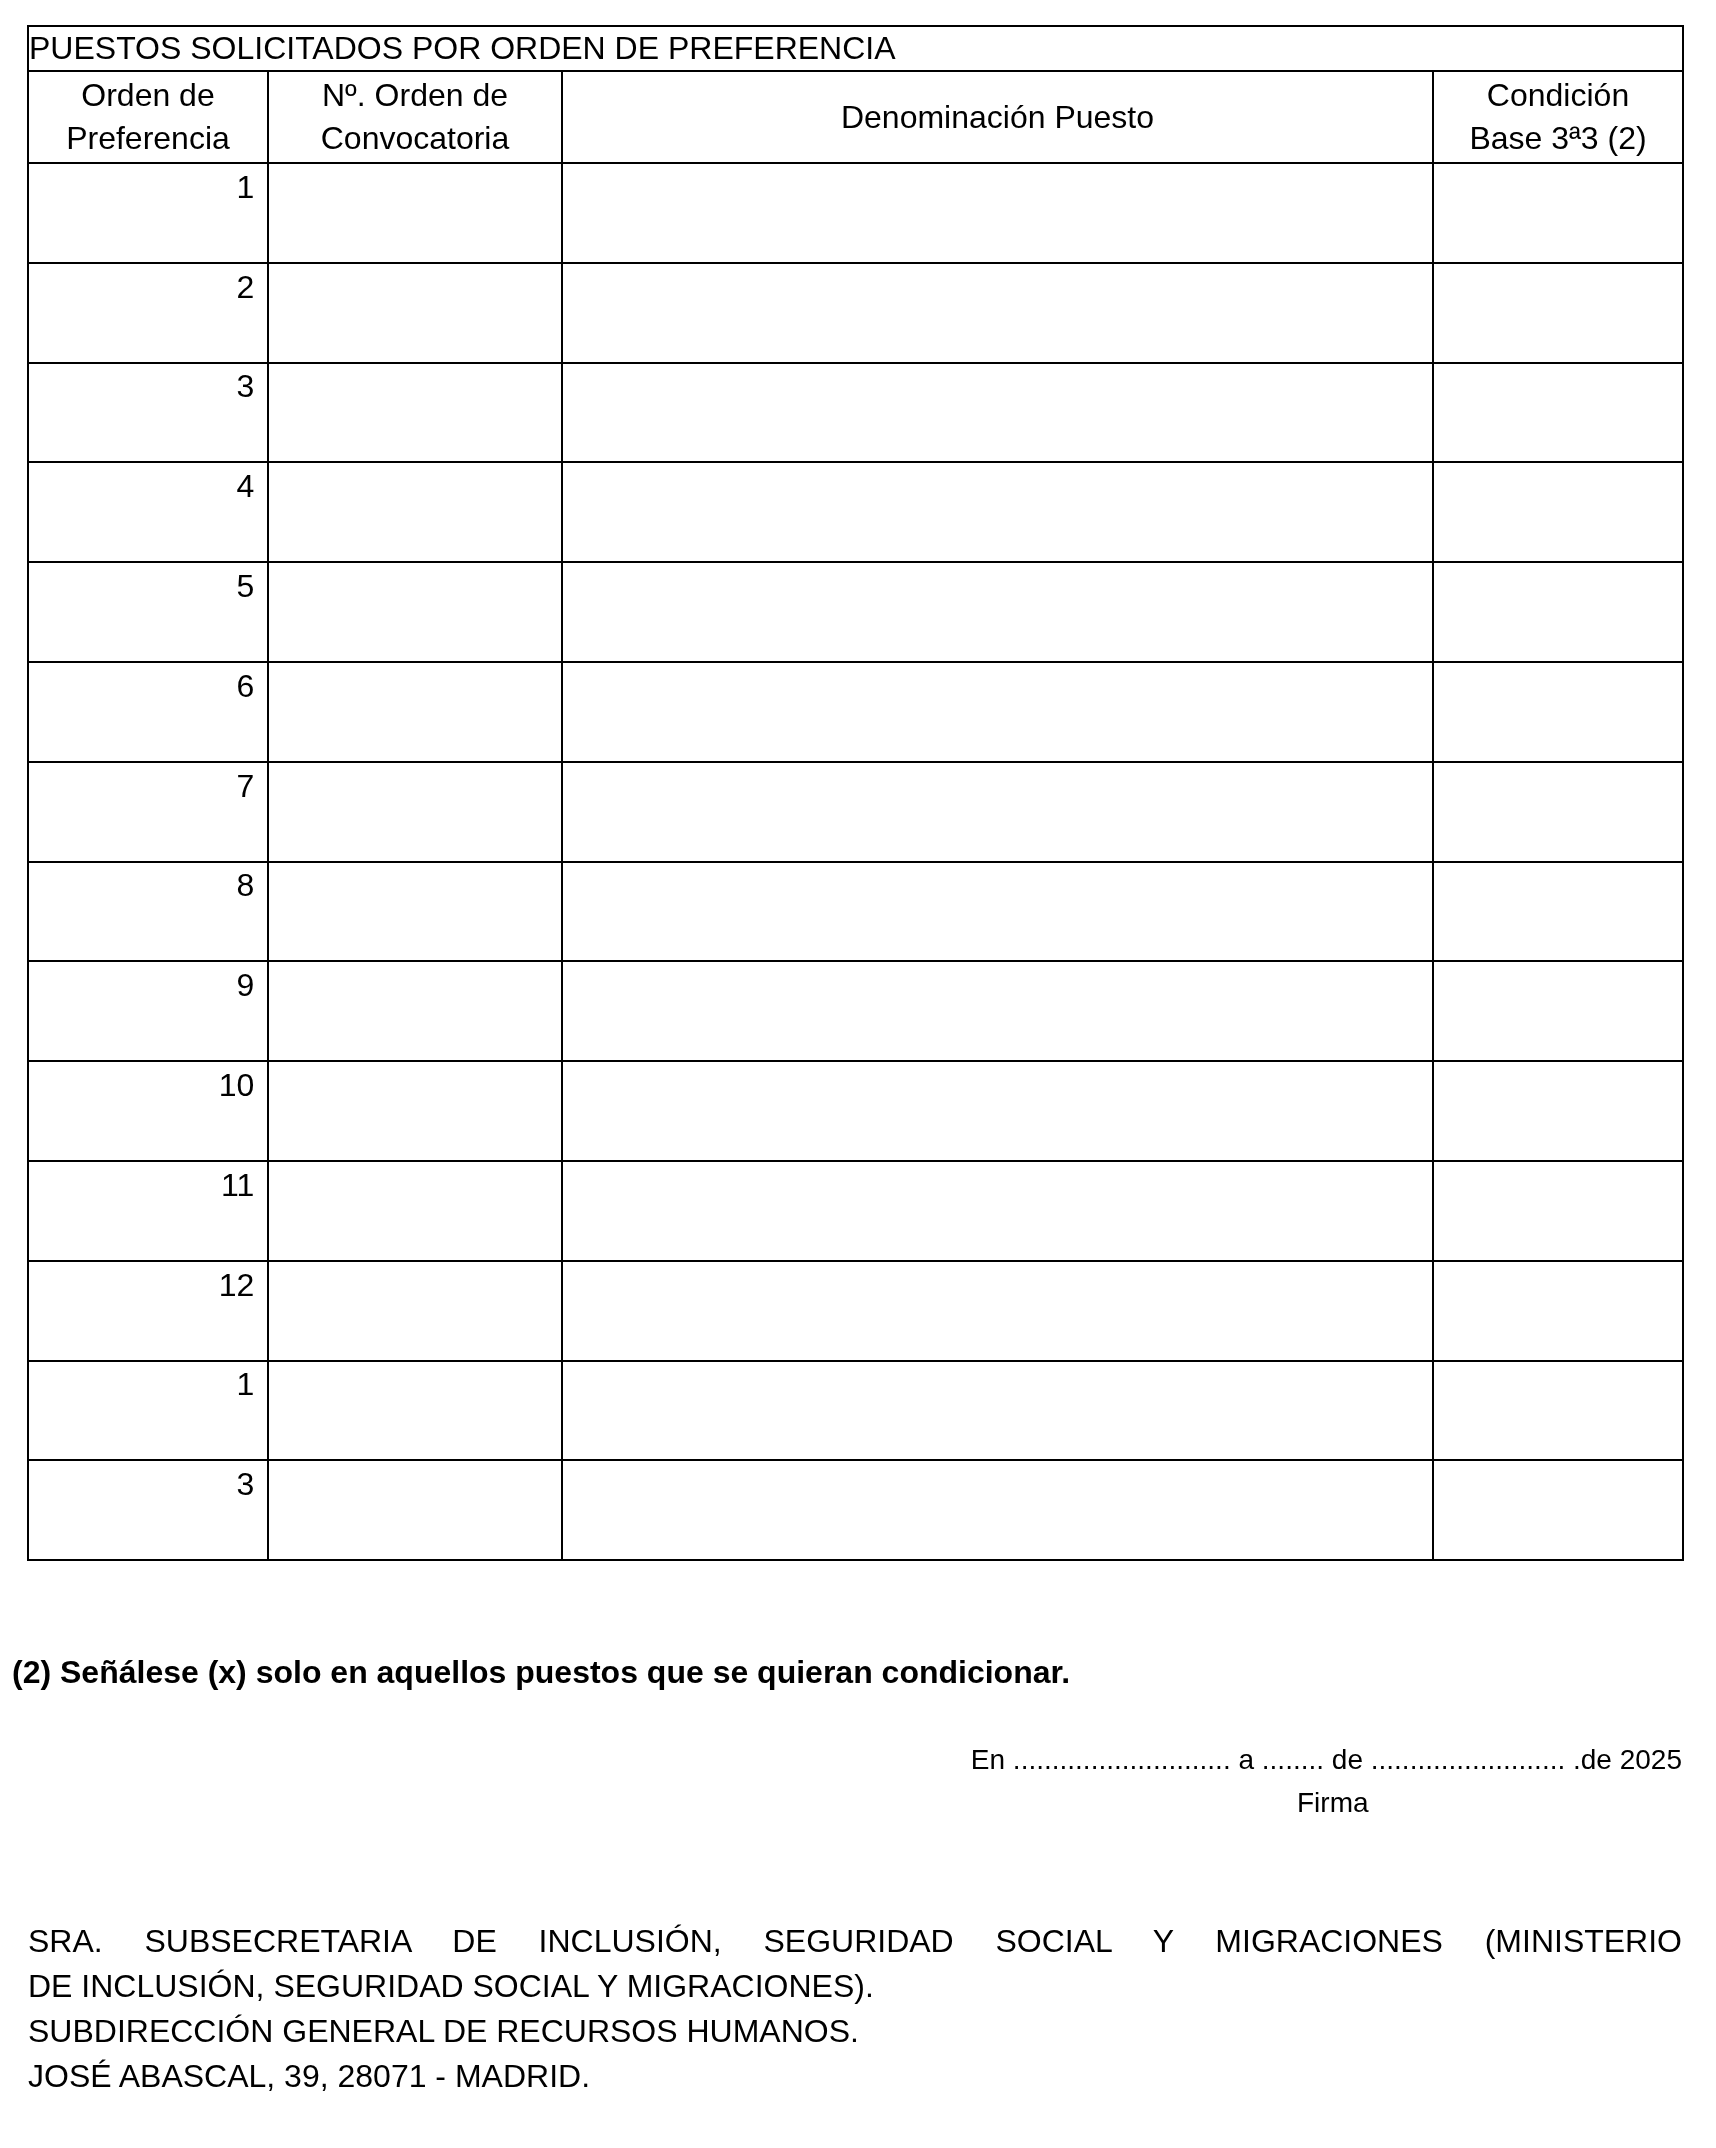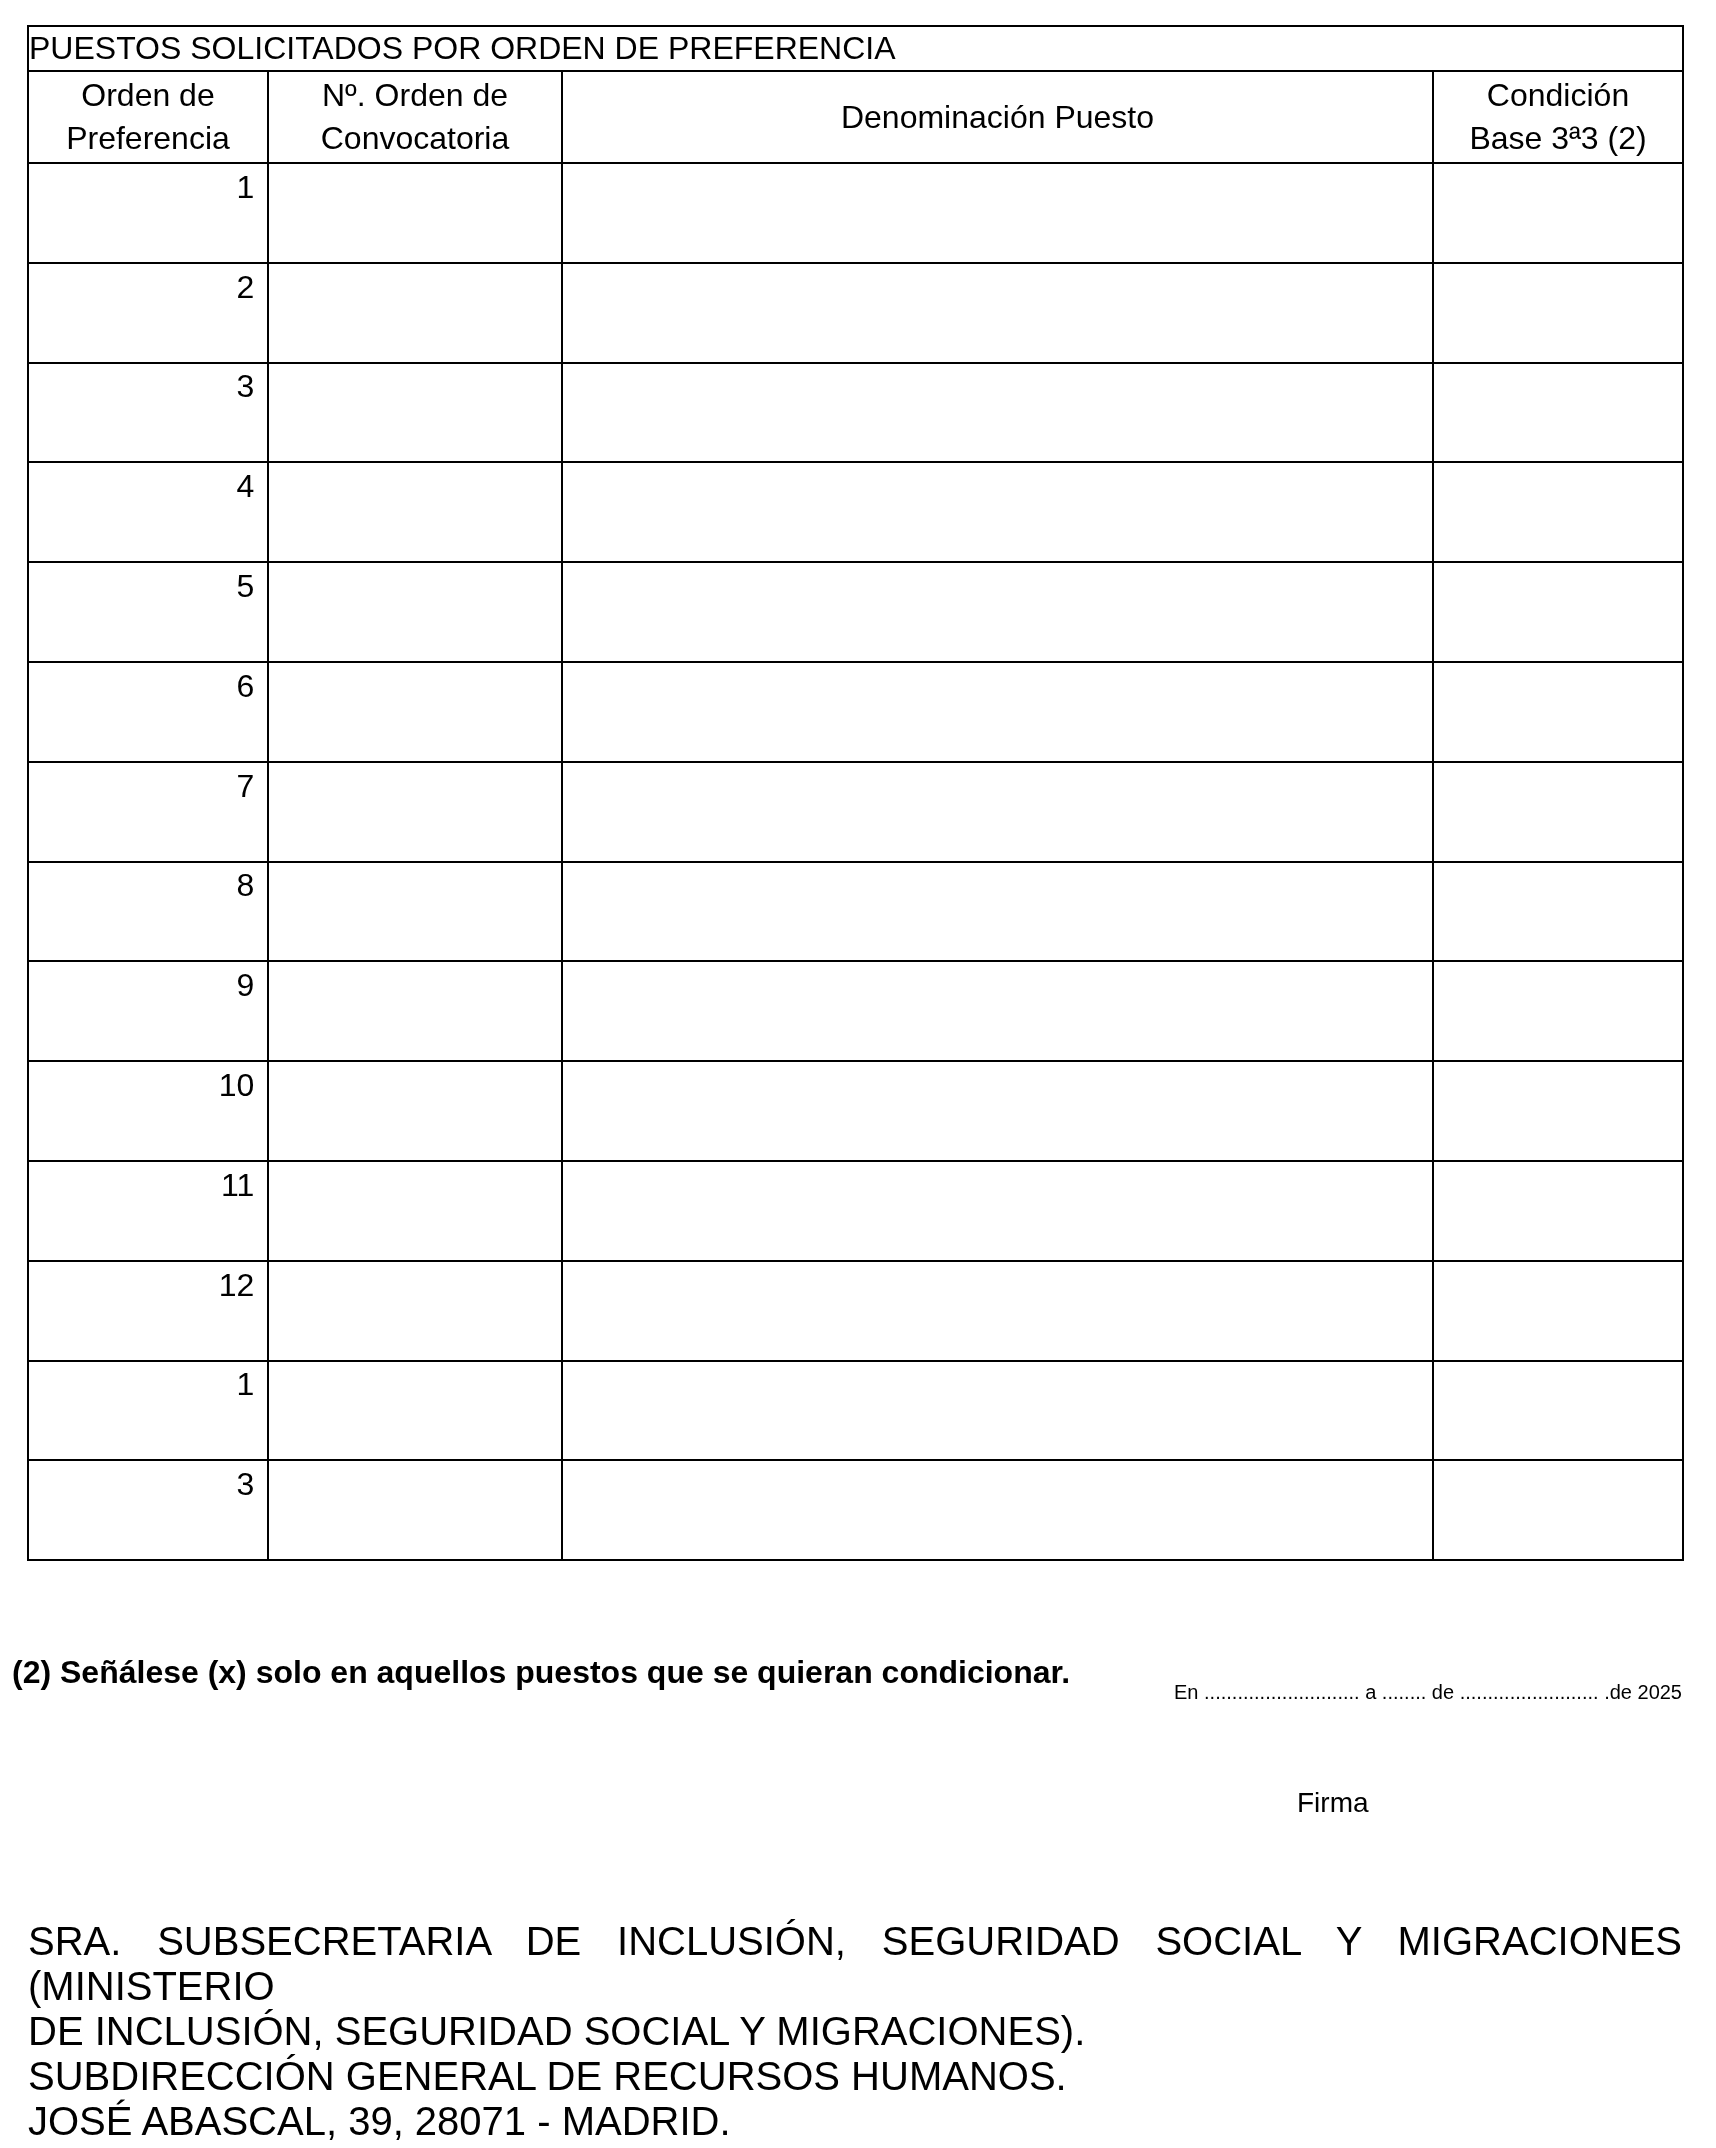--- a/index.html
+++ b/index.html
@@ -6,23 +6,23 @@
   body { width:1716px; height:2148px; position:relative; overflow:hidden;
          font-family:"Liberation Sans", sans-serif; color:#000; }
   .tbl { position:absolute; left:27px; top:25px; width:1655px; border-collapse:collapse;
          table-layout:fixed; }
   .tbl td, .tbl th { border:2.7px solid #000; padding:0; font-weight:normal; font-size:32px; line-height:43px; }
   .title-cell { height:43px; text-align:left; line-height:43px; }
   .hdr-cell { height:90px; text-align:center; vertical-align:middle; }
   .row-cell { height:96px; vertical-align:top; }
   .num-cell { text-align:right; padding-right:12.7px !important; line-height:42px; padding-top:1.8px !important; }
   .footnote { position:absolute; left:12px; top:1652px; font-size:32px; line-height:40px; white-space:nowrap;font-weight:bold; }
-  .dateline { position:absolute; right:34px; top:1672px; font-size:20px; line-height:40px; white-space:nowrap; }
+  .dateline { position:absolute; right:34px; top:1740px; font-size:28px; line-height:40px; white-space:nowrap; }
   .firma { position:absolute; left:1297px; top:1783px; font-size:28px; line-height:40px; white-space:nowrap; }
-  .address { position:absolute; left:28px; top:1919px; width:1654px; font-size:40px; line-height:45px; }
+  .address { position:absolute; left:28px; top:1919px; width:1654px; font-size:32px; line-height:45px; }
   .address .line { display:block; white-space:nowrap; }
   .address .just { text-align:justify; text-align-last:justify; white-space:normal; }
 </style>
 </head>
 <body>
 
 <table class="tbl">
   <colgroup>
     <col style="width:240px">
     <col style="width:294px">

